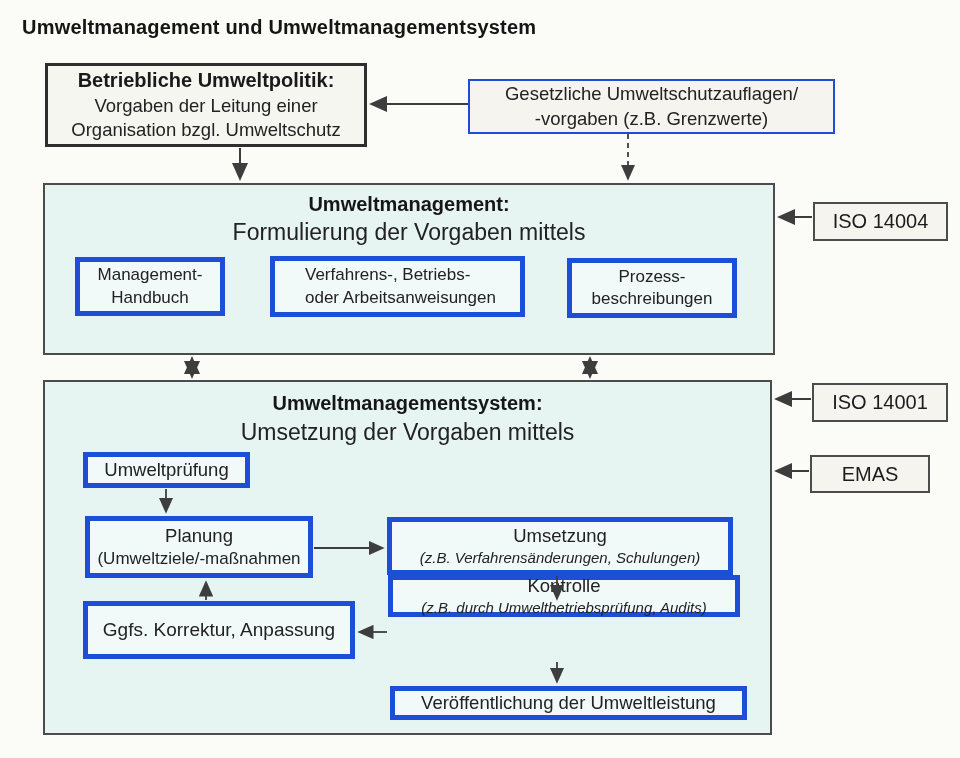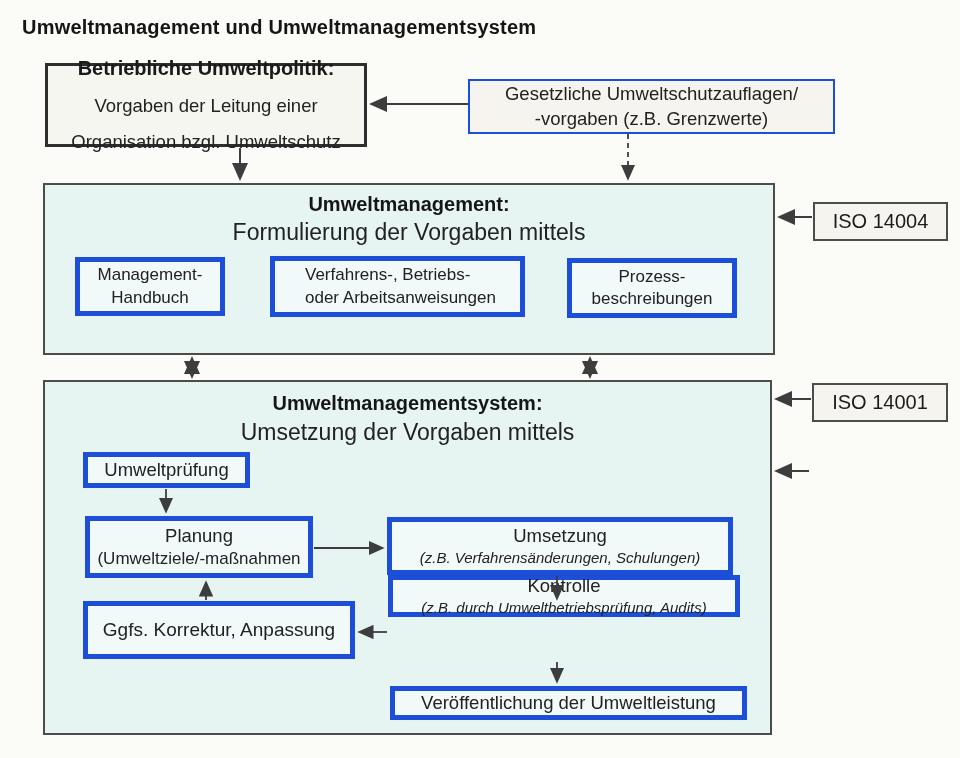--- a/index.html
+++ b/index.html
@@ -22,21 +22,21 @@
     position:absolute;
     background:#f1faf8;
     border:5px solid #1d4ed8;
     box-sizing:border-box;
     display:flex; flex-direction:column;
     justify-content:center; align-items:center;
     text-align:center;
     font-size:17px; line-height:1.32; color:#222;
   }
   .node.plain { background:#f5f4ee; border-width:2px; }
-  .node.thick { border-width:3px; border-color:#2e2e2e;gap:12px; }
+  .node.thick { border-width:3px; border-color:#2e2e2e; }
   .node .head { font-weight:bold; font-size:20px; color:#1a1a1a; }
   .node .big  { font-size:18.5px; }
   .node .small{ font-size:15px;font-style:italic; }
   .node.leftalign { align-items:flex-start; text-align:left; padding-left:30px; }
   
   .panel {
     position:absolute;
     background:#e7f5f2;
     border:2px solid #4c4c4c;
     box-sizing:border-box;
@@ -98,20 +98,21 @@
     <div>beschreibungen</div>
   </div>
 
   <div class="badge" style="left:813px; top:202px; width:135px; height:39px;">ISO 14004</div>
 
   <div class="panel" style="left:43px; top:380px; width:729px; height:355px;"></div>
   <div class="panel-heading" style="left:43px; width:729px; top:392px;">Umweltmanagementsystem:</div>
   <div class="panel-sub" style="left:43px; width:729px; top:419px;">Umsetzung der Vorgaben mittels</div>
 
   <div class="badge" style="left:812px; top:383px; width:136px; height:39px;">ISO 14001</div>
+  <div class="badge" style="left:810px; top:455px; width:120px; height:38px;">EMAS</div>
 
   <div class="node" style="left:83px; top:452px; width:167px; height:36px; font-size:18.5px;">Umweltprüfung</div>
 
   <div class="node" style="left:85px; top:516px; width:228px; height:62px;">
     <div class="big">Planung</div>
     <div style="font-size:17px;">(Umweltziele/-maßnahmen</div>
   </div>
 
   <div class="node" style="left:387px; top:517px; width:346px; height:58px;">
     <div class="big">Umsetzung</div>

